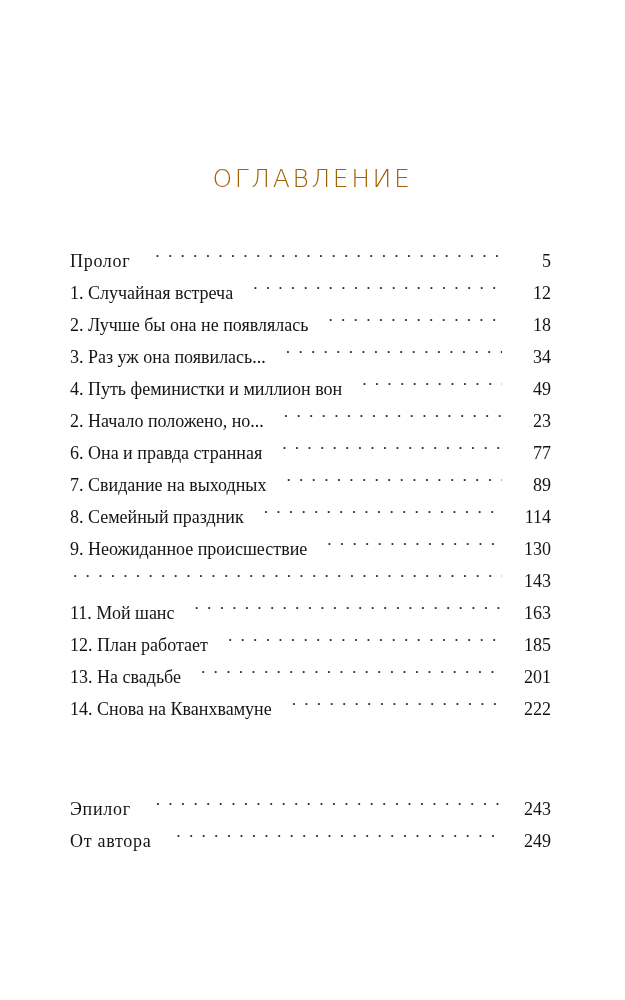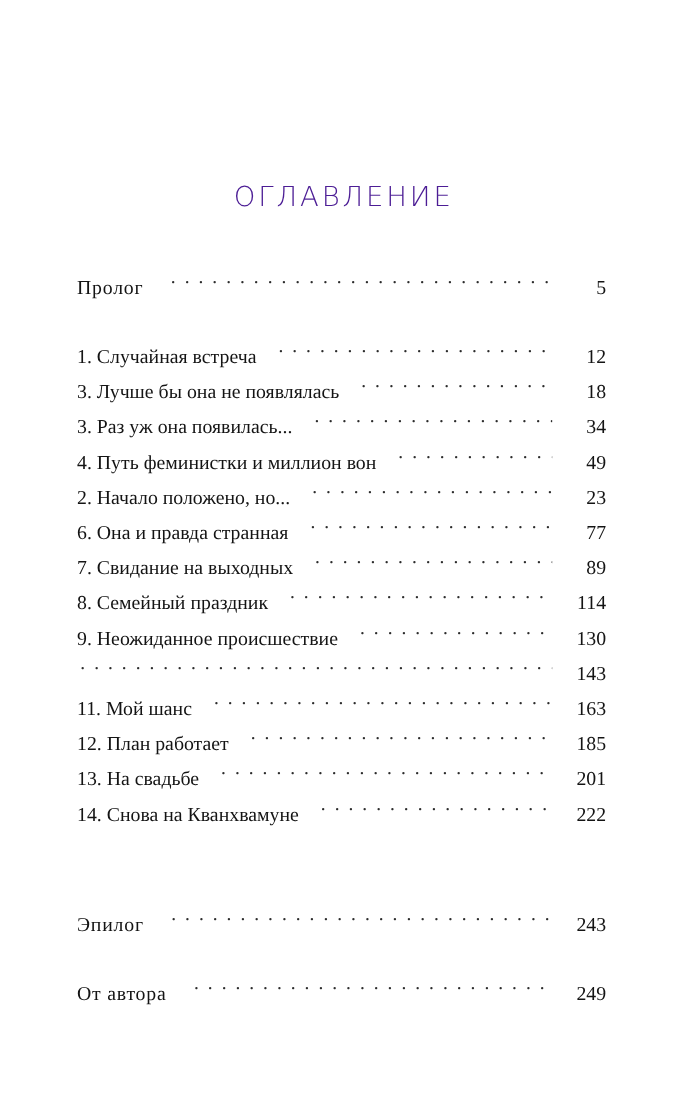--- a/index.html
+++ b/index.html
@@ -28,21 +28,21 @@
   .toc-title {
     position: absolute;
     top: 166px;
     left: 0;
     width: 625px;
     text-align: center;
     font-family: "DejaVu Sans", "Liberation Sans", sans-serif;
     font-weight: 300;
     font-size: 25px;
     letter-spacing: 2.6px;
-    color: #4c1d95;
+    color: #a16207;
     line-height: 1;
     white-space: nowrap;
   }
 
   
   .toc-list {
     position: absolute;
     left: 70px;
     top: 245px;
     width: 481px;
@@ -82,21 +82,21 @@
   }
 
   .toc-row .page-num {
     flex: 0 0 auto;
     width: 38px;
     text-align: right;
     padding-left: 8px;
   }
 
   
-  .toc-row.gap-before { margin-top: 31px; }
+  .toc-row.gap-before { }
   .toc-row.gap-before-lg { margin-top: 68px; }
 
   .toc-row.front-matter .label {
     letter-spacing: 0.7px;
     padding-right: 22px;
   }
 </style>
 </head>
 <body>
 
@@ -112,21 +112,21 @@
       <span class="page-num">5</span>
     </div>
 
     <div class="toc-row gap-before">
       <span class="label">1. Случайная встреча</span>
       <span class="leader"></span>
       <span class="page-num">12</span>
     </div>
 
     <div class="toc-row">
-      <span class="label">3. Лучше бы она не появлялась</span>
+      <span class="label">2. Лучше бы она не появлялась</span>
       <span class="leader"></span>
       <span class="page-num">18</span>
     </div>
 
     <div class="toc-row">
       <span class="label">3. Раз уж она появилась...</span>
       <span class="leader"></span>
       <span class="page-num">34</span>
     </div>
 

